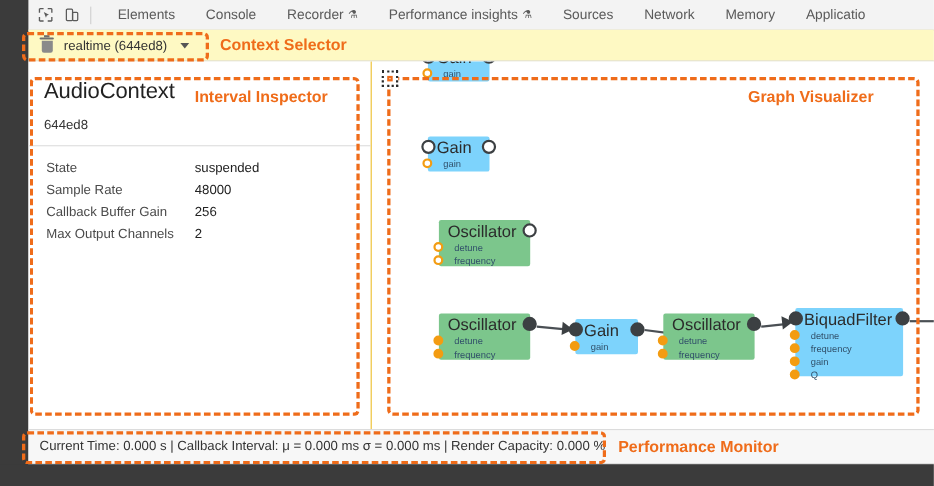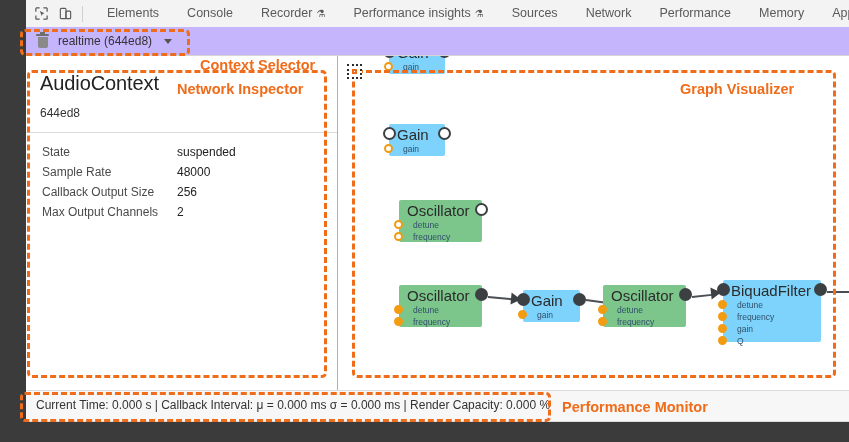--- a/index.html
+++ b/index.html
@@ -16,21 +16,21 @@
   
   .tabbar{position:absolute;left:26px;top:0;right:0;height:27px;background:#f3f3f3;border-bottom:1px solid #cdcdcd;display:flex;align-items:center;}
   .tb-icons{display:flex;align-items:center;padding:0 6px 0 4px;gap:2px;}
   .tb-ic{width:22px;height:20px;display:flex;align-items:center;justify-content:center;}
   .tb-sep{width:1px;height:16px;background:#cfcfcf;margin:0 4px;}
   .tabs{display:flex;align-items:center;}
   .tab{font-size:12.5px;color:#5a5a5a;padding:0 14px;white-space:nowrap;display:flex;align-items:center;gap:4px;line-height:27px;}
   .flask{font-size:10px;color:#5a5a5a;position:relative;top:0px;}
 
   
-  .ctxrow{position:absolute;left:26px;top:27px;right:0;height:28px;background:#c4b5fd;border-bottom:1px solid #d5d5d5;display:flex;align-items:center;}
+  .ctxrow{position:absolute;left:26px;top:27px;right:0;height:28px;background:#fef9c3;border-bottom:1px solid #d5d5d5;display:flex;align-items:center;}
   .ctx-inner{display:flex;align-items:center;padding-left:10px;gap:9px;}
   .trash{width:13px;height:15px;position:relative;}
   .trash .lid{position:absolute;top:0;left:0;width:13px;height:2px;background:#6e6e6e;border-radius:1px;}
   .trash .handle{position:absolute;top:-2px;left:4px;width:5px;height:2px;background:#6e6e6e;}
   .trash .can{position:absolute;top:3px;left:1.5px;width:10px;height:11px;background:#8a8a8a;border-radius:0 0 2px 2px;}
   .ctx-label{font-size:12px;color:#333;}
   .caret{width:0;height:0;border-left:4px solid transparent;border-right:4px solid transparent;border-top:5px solid #555;margin-left:3px;}
 
   
   .body-area{position:absolute;left:26px;top:56px;right:0;bottom:0;background:#fff;}
@@ -112,23 +112,20 @@
         <span>Performance insights</span>
         <span class="flask">⚗</span>
       </div>
     <div class="tab">
         <span>Sources</span>
       </div>
     <div class="tab">
         <span>Network</span>
       </div>
     <div class="tab">
-        <span>Performance</span>
-      </div>
-    <div class="tab">
         <span>Memory</span>
       </div>
     <div class="tab">
         <span>Applicatio</span>
       </div>
   </div>
 </div>
 
 <div class="ctxrow">
   <div class="ctx-inner">
@@ -152,21 +149,21 @@
         <tbody id="prop-rows">
           <tr>
             <td class="k">State</td>
             <td class="v">suspended</td>
           </tr>
           <tr>
             <td class="k">Sample Rate</td>
             <td class="v">48000</td>
           </tr>
           <tr>
-            <td class="k">Callback Output Size</td>
+            <td class="k">Callback Buffer Gain</td>
             <td class="v">256</td>
           </tr>
           <tr>
             <td class="k">Max Output Channels</td>
             <td class="v">2</td>
           </tr>
         </tbody>
       </table>
   </div>
 
@@ -242,21 +239,21 @@
 
   <div class="perf-bar">
     <div class="perf-text">Current Time: 0.000 s | Callback Interval: μ = 0.000 ms σ = 0.000 ms | Render Capacity: 0.000 %</div>
   </div>
   <div class="bottom-strip"></div>
 </div>
 <div class="dark-strip"></div>
 
 <div id="ann-layer" style="position:absolute;left:0;top:0;width:849px;height:442px;">
     <div class="ann-box" style="left: 20px; top: 29px; width: 170px; height: 27px;"></div>
-    <div class="ann-label" style="left: 200px; top: 33px; margin-top: 24px;">Context Selector</div>
+    <div class="ann-label" style="left: 200px; top: 33px;">Context Selector</div>
     <div class="ann-box" style="left: 27px; top: 70px; width: 300px; height: 308px;"></div>
-    <div class="ann-label" style="left: 177px; top: 81px;">Network Inspector</div>
+    <div class="ann-label" style="left: 177px; top: 81px;">Interval Inspector</div>
     <div class="ann-box" style="left: 352px; top: 70px; width: 484px; height: 308px;"></div>
     <div class="ann-label" style="left: 680px; top: 81px;">Graph Visualizer</div>
     <div class="ann-box" style="left: 20px; top: 392px; width: 531px; height: 30px;"></div>
     <div class="ann-label" style="left: 562px; top: 399px;">Performance Monitor</div>
     <div class="sel-handle" style="left: 347px; top: 64px;"></div>
   </div>
 
 </body></html>

